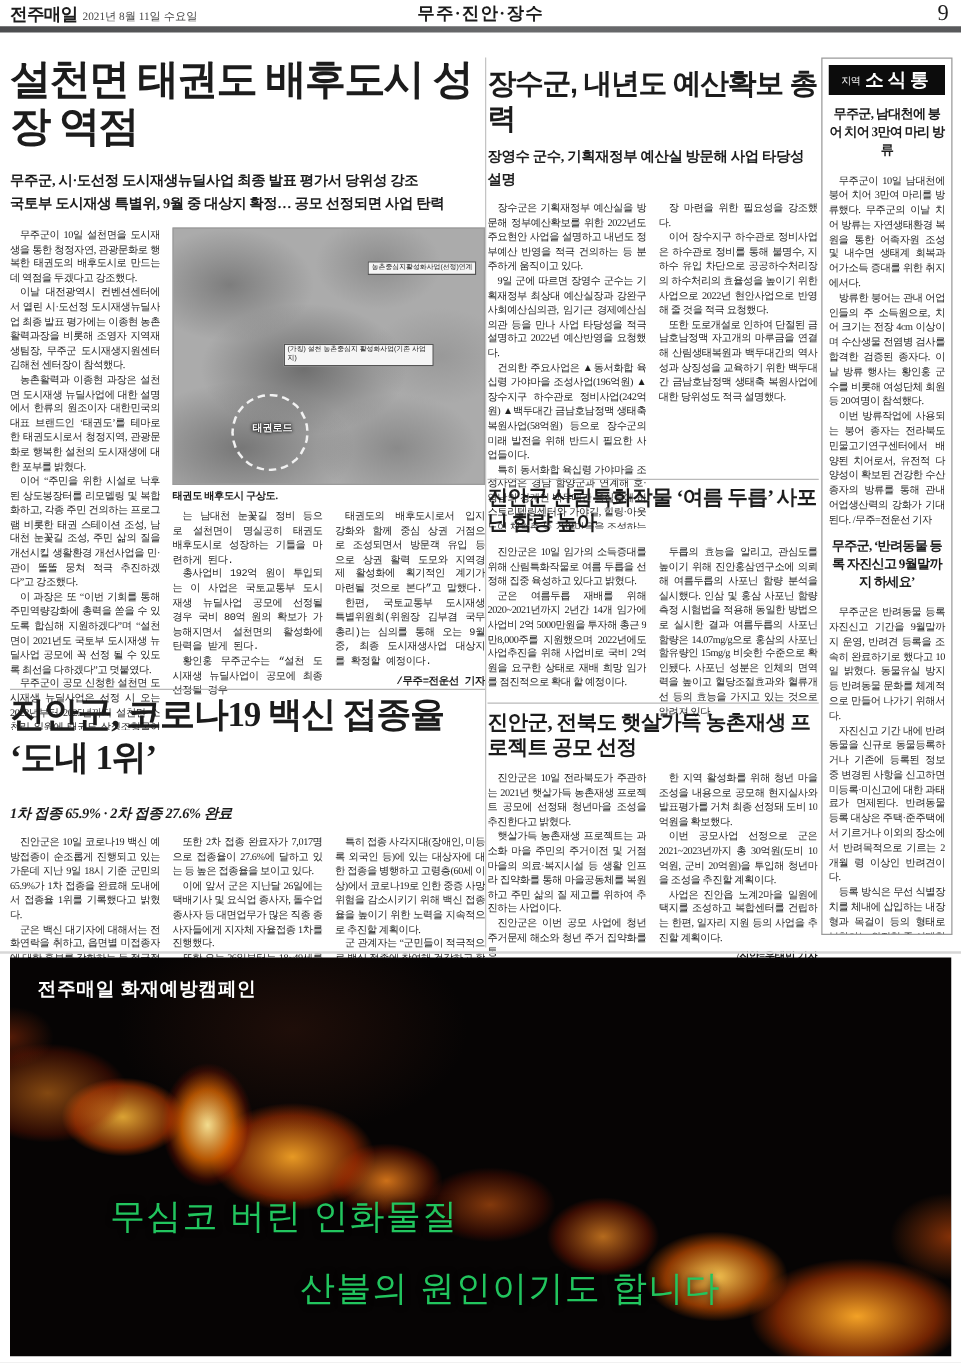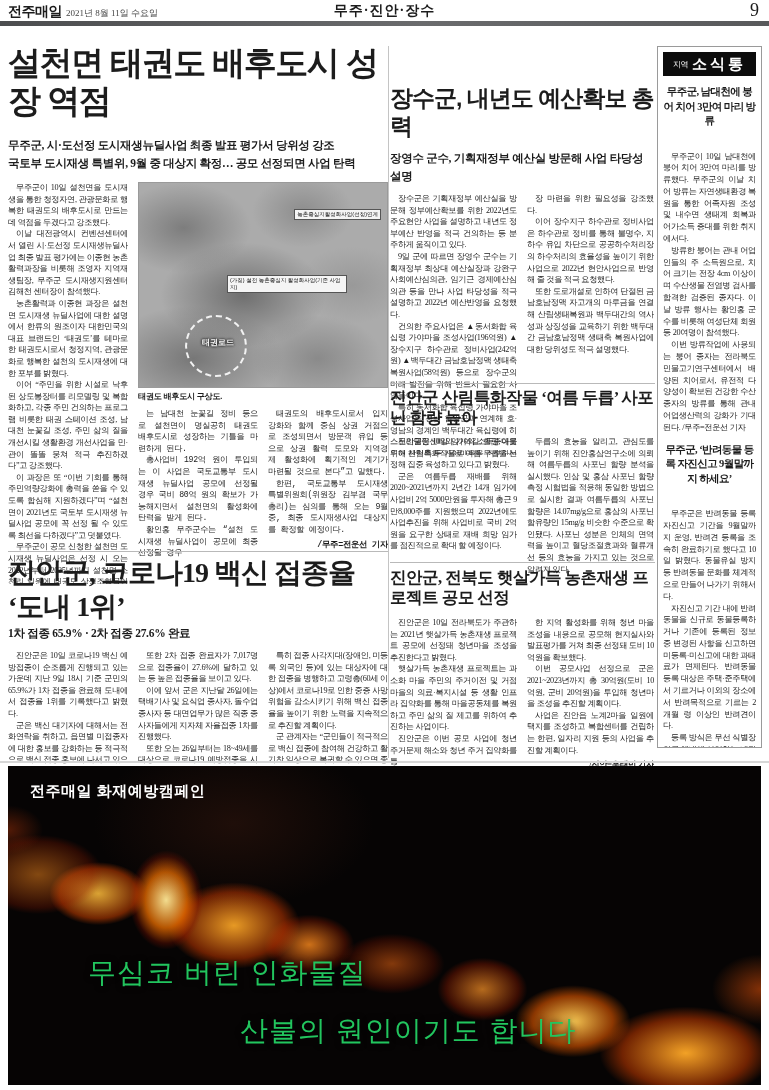--- a/index.html
+++ b/index.html
@@ -47,42 +47,42 @@
   .map-road-circle { position:absolute; left:46px; top:132px; width:62px; height:62px; border:2px dashed #f2f2f2; border-radius:50%; }
   .map-label-road { position:absolute; left:52px; top:154px; width:54px; text-align:center; color:#fff; font-family:"Liberation Sans","DejaVu Sans",sans-serif; font-weight:bold; font-size:8px; text-shadow:0 0 3px #000,0 0 2px #000; }
   .map-label-box { position:absolute; background:#f5f5f5; border:1px solid #555; color:#111; font-size:5.5px; line-height:7px; padding:1px 2px; font-family:"Liberation Sans","DejaVu Sans",sans-serif; }
   .map-label-center { right:6px; top:26px; max-width:96px; }
   .map-label-strip { left:88px; top:92px; max-width:120px; }
   .map-caption { font-size:8.2px; font-weight:bold; margin-top:3px; letter-spacing:-0.3px; }
   .a1-lower { display:flex; gap:10px; margin-top:6px; height:172px;font-family:Liberation Mono, monospace; }
   .a1-col2,.a1-col3 { width:120px; }
   
   .article-corona { position:absolute; left:8px; top:556px; width:380px; height:202px; }
-  .article-corona .subhead { margin-top:0; }
+  .article-corona .subhead { margin-top:18px;font-style:italic; }
   .article-corona .cols { margin-top:8px; height:132px; }
   .article-corona .col { width:120px; }
   
-  .article-jangsu { position:absolute; left:390px; top:52px; width:265px; height:330px;margin-top:32px; }
+  .article-jangsu { position:absolute; left:390px; top:52px; width:265px; height:330px; }
   .article-jangsu .subhead { margin-top:9px; }
   .article-jangsu .cols { margin-top:8px; height:262px; }
   .article-jangsu .col { width:127px; }
   .article-durup { position:absolute; left:390px; top:388px; width:265px; height:172px; }
   .article-durup .cols { margin-top:8px; height:140px; }
   .article-durup .col { width:127px; }
   .article-haessal { position:absolute; left:390px; top:568px; width:265px; height:190px; }
   .article-haessal .cols { margin-top:9px; height:152px; }
   .article-haessal .col { width:127px; }
   
   .sidebar { position:absolute; left:657px; top:46px; width:105px; height:702px; border:1px solid #9a9a9a; padding:5px 5px 4px; overflow:hidden; background:#fff; }
   .sidebar-banner { background:#0c0c0c; color:#fff; height:24px; display:flex; align-items:center; justify-content:center; gap:4px; }
   .sidebar-banner .tag { font-size:8px; letter-spacing:-0.5px; }
   .sidebar-banner .title { font-family:"Liberation Sans","DejaVu Sans",sans-serif; font-weight:bold; font-size:15px; letter-spacing:3px; }
   .sidebar-item { margin-top:9px; }
   .sidebar-item-title { text-align:center; font-weight:bold; font-size:10.5px; line-height:14.5px; letter-spacing:-0.6px; }
-  .sidebar-item-body { margin-top:22px; text-align:justify; }
+  .sidebar-item-body { margin-top:10px; text-align:justify; }
   .sidebar-item-body .para { font-size:8.2px; line-height:11.8px; }
   
   .campaign { position:absolute; left:8px; top:766px; width:753px; height:319px; background:#060404; overflow:hidden; }
   .fire {
     position:absolute; inset:0;
     background:
       radial-gradient(200px 120px at 30% 18%, rgba(95,40,22,.28), transparent 70%),
       radial-gradient(50px 35px at 0% 20%, rgba(200,60,10,.4), transparent 70%),
       radial-gradient(90px 55px at 4% 34%, rgba(255,140,30,.5), rgba(160,30,0,.25) 60%, transparent 72%),
       radial-gradient(70px 45px at 12% 40%, rgba(255,190,60,.85), rgba(220,70,0,.5) 55%, transparent 70%),

